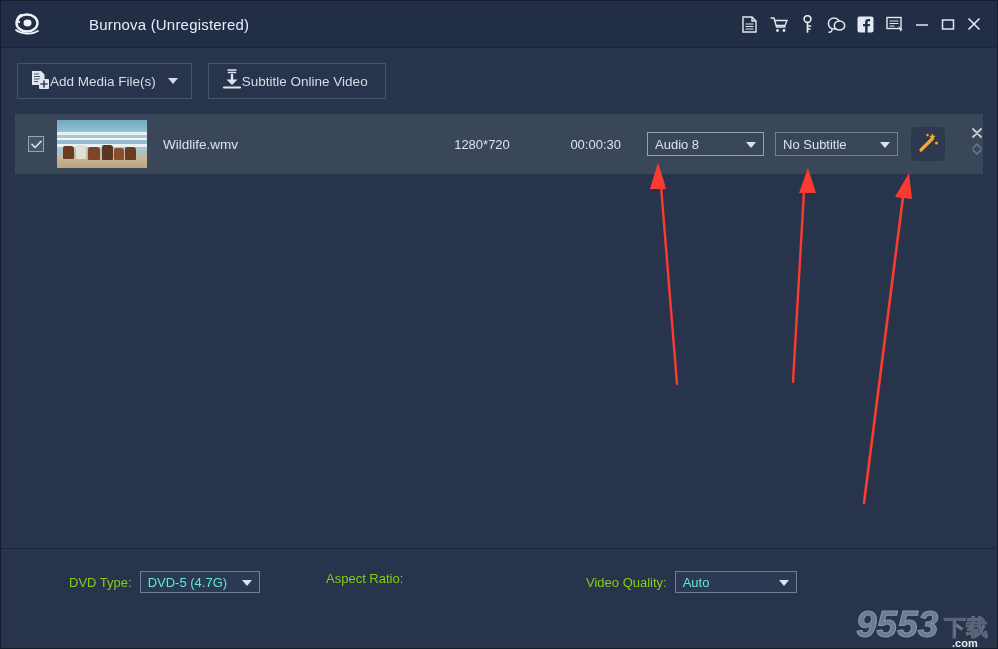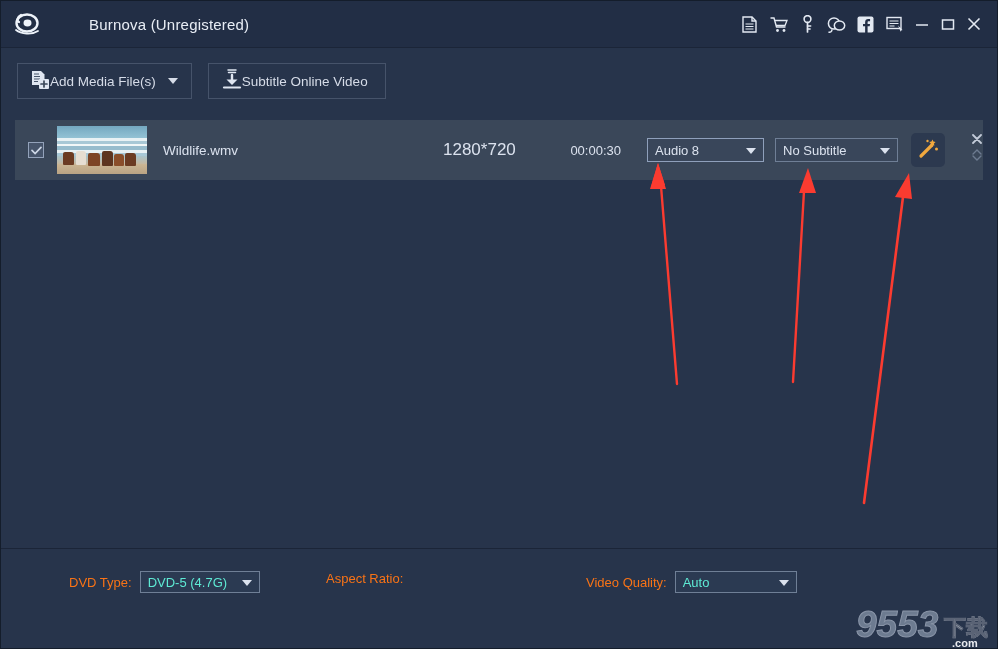--- a/index.html
+++ b/index.html
@@ -64,21 +64,21 @@
   .caret {
     margin-left: 12px;
     width: 0; height: 0;
     border-left: 5px solid transparent;
     border-right: 5px solid transparent;
     border-top: 6px solid #d6dce8;
   }
 
   
   #file-list {
-    position: absolute; left: 14px; top: 119px;
+    position: absolute; left: 14px; top: 113px;
     width: 968px; height: 60px;
   }
   .file-row {
     position: relative;
     width: 968px; height: 60px;
     background: #3a4759;
     display: flex; align-items: center;
   }
   .row-check {
     margin-left: 13px;
@@ -104,22 +104,22 @@
   .horse { position:absolute; background:#6b3b22; border-radius:2px 3px 1px 1px; }
 
   .file-name {
     margin-left: 16px;
     color: #dbe2ee;
     font-size: 13.5px;
     flex: none;
     width: 280px;
   }
   .file-res {
-    color: #dbe2ee; font-size: 17px;
-    flex: none; width: 78px; text-align: left;
+    color: #dbe2ee; font-size: 13px;
+    flex: none; width: 78px; text-align: center;
   }
   .file-dur {
     color: #dbe2ee; font-size: 13px;
     flex: none; width: 78px; text-align: right; margin-left: 22px;
   }
   .sel {
     height: 24px;
     border: 1px solid #6f7f96;
     background: #39465a;
     color: #dbe2ee;
@@ -159,21 +159,21 @@
   #bottom-sep {
     position: absolute; left: 0; top: 547px;
     width: 996px; height: 1px; background: #1b2538;
   }
   #bottom {
     position: absolute; left: 0; top: 548px;
     width: 996px; height: 99px;
     background: #27344b;
   }
   .setting-row { position: absolute; top: 22px; display:flex; align-items:center; }
-  .slabel { color: #f97316; font-size: 13px; }
+  .slabel { color: #84cc16; font-size: 13px; }
   .sbox {
     height: 22px;
     border: 1px solid #6f7f96;
     background: #2b3a52;
     color: #5eead4; font-size: 13px;
     display: flex; align-items: center;
     padding: 0 7px; margin-left: 8px;
     position: relative;
   }
   .sbox .sel-caret {

